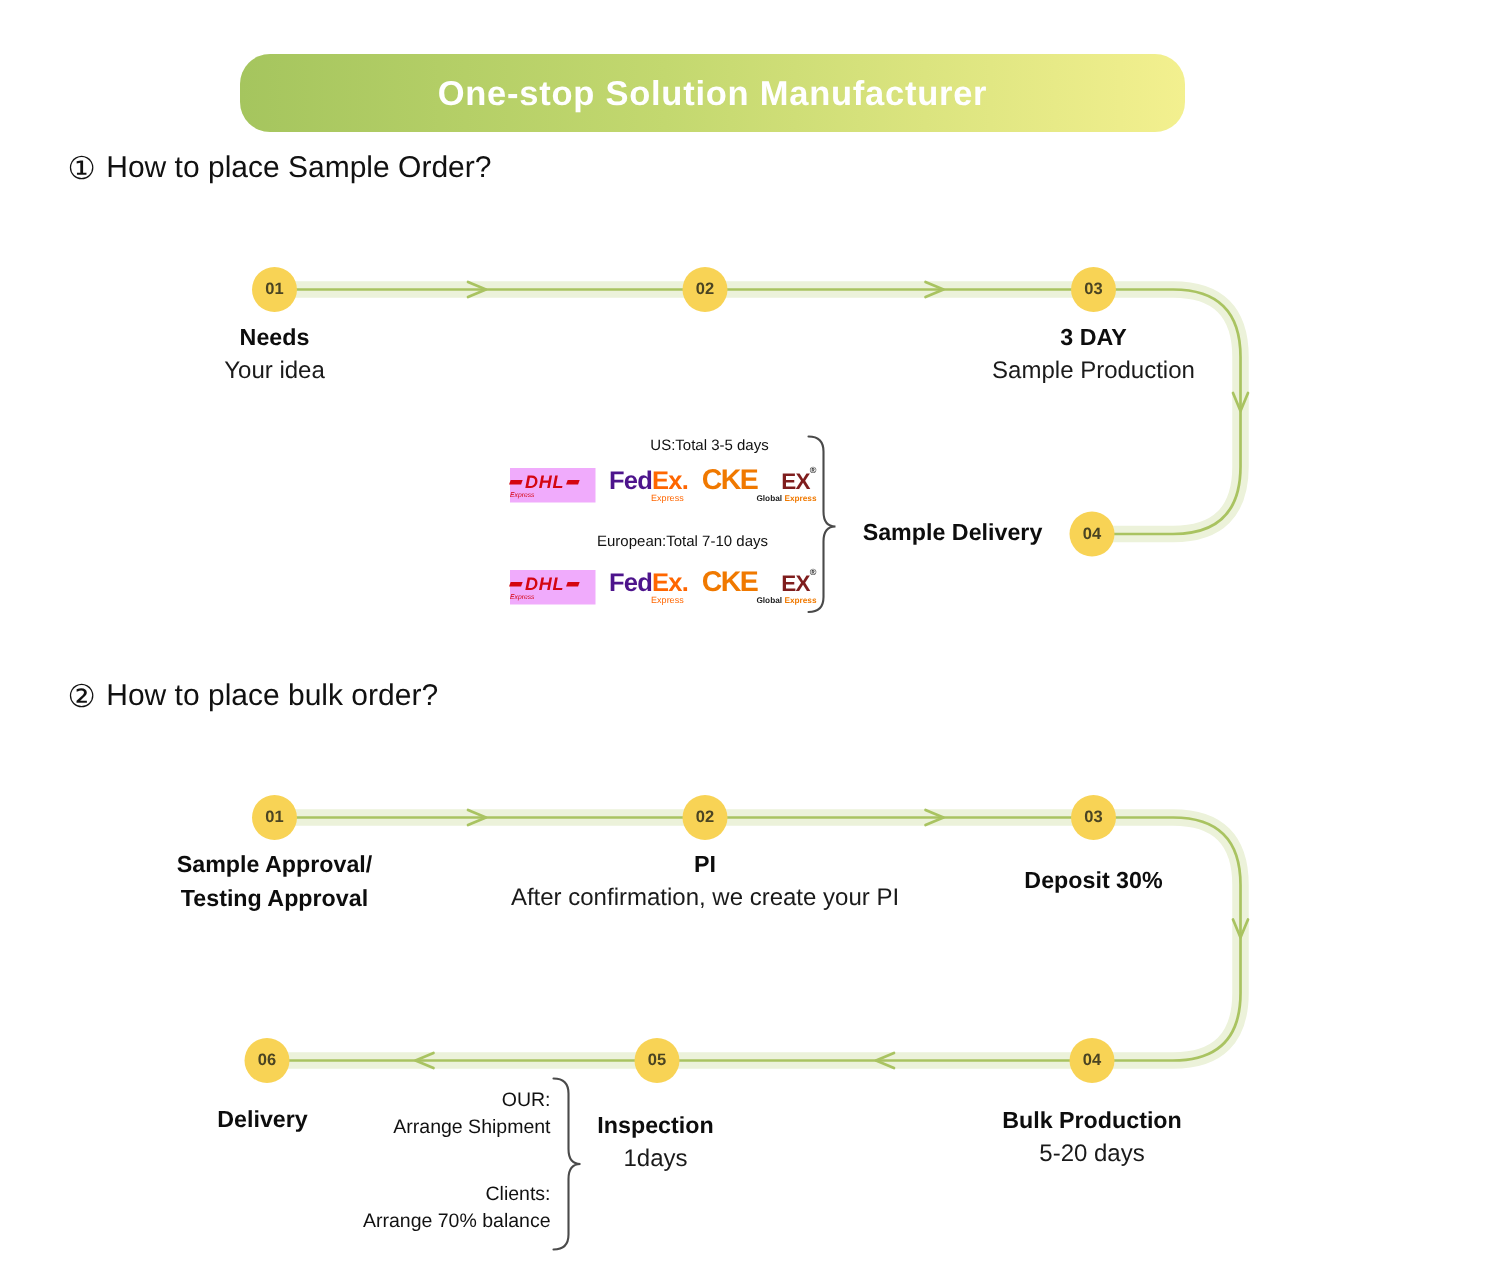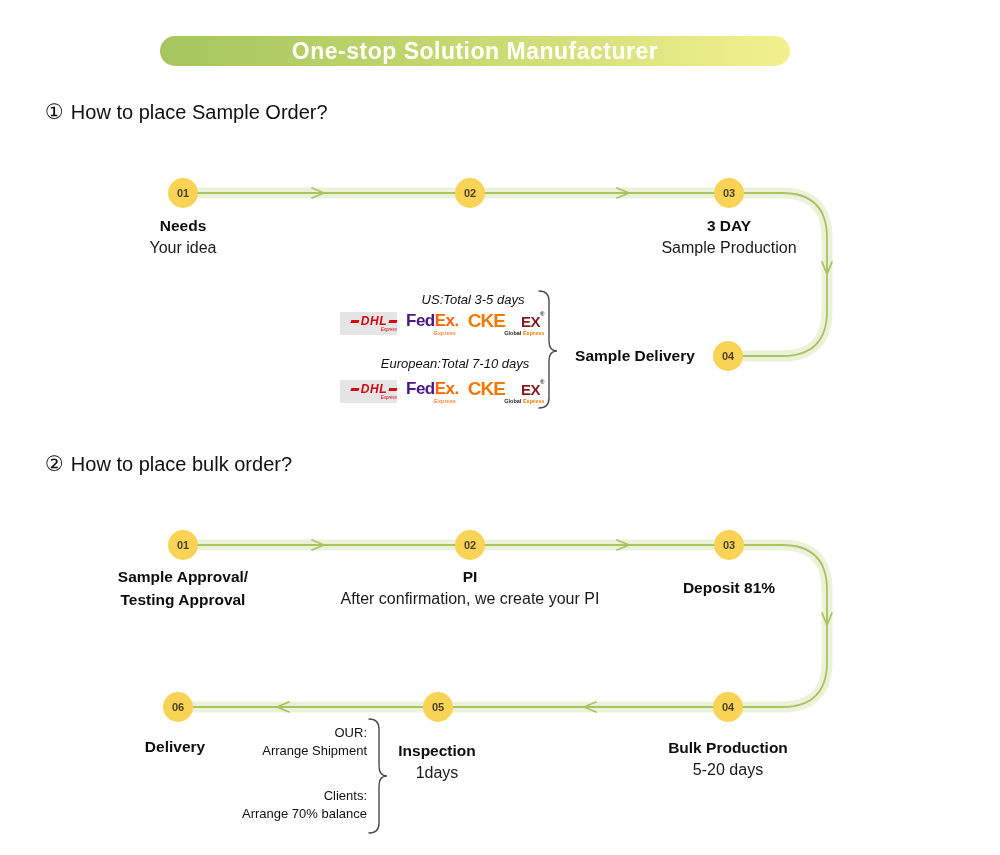--- a/index.html
+++ b/index.html
@@ -2,21 +2,21 @@
 <html><head>
 <meta charset="utf-8">
 <style>
   * { margin:0; padding:0; box-sizing:border-box; }
   body { background:#fff; }
   .page {
     position:relative; width:1000px; height:855px; background:#ffffff;
     font-family:"Liberation Sans", "DejaVu Sans", sans-serif; color:#111; overflow:hidden;
   }
   .banner {
-    position:absolute; left:160px; top:36px; width:630px; height:30px;
+    position:absolute; left:160px; top:36px; width:630px; height:52px;
     border-radius:20px; background:linear-gradient(90deg,#a5c55e 0%, #c3d86f 45%, #f3f08f 100%);
     display:flex; align-items:center; justify-content:center;
   }
   .banner span { color:#ffffff; font-weight:bold; font-size:23px; letter-spacing:0.5px; }
   .heading {
     position:absolute; left:45px; font-size:20px; color:#111;
     display:flex; align-items:center; gap:7px; white-space:nowrap;
   }
   .circ-num { font-family:"DejaVu Sans", sans-serif; font-size:21px; line-height:1; }
   .flows { position:absolute; left:0; top:0; z-index:1; }
@@ -24,26 +24,26 @@
   .line { fill:none; stroke:#a9c361; stroke-width:1.8; stroke-linecap:round; stroke-linejoin:round; }
   .brace { fill:none; stroke:#4a4a4a; stroke-width:1.4; stroke-linecap:round; }
   .circle {
     position:absolute; width:30px; height:30px; margin:-15px 0 0 -15px; border-radius:50%;
     background:#f8d355; display:flex; align-items:center; justify-content:center;
     font-size:11px; font-weight:bold; color:#4a4423; z-index:3;
   }
   .lbl { position:absolute; transform:translateX(-50%); text-align:center; white-space:nowrap; z-index:2; }
   .lbl .t { font-weight:bold; font-size:15.5px; line-height:1.5; color:#0d0d0d; }
   .lbl .s { font-size:16px; margin-top:2px; color:#1a1a1a; }
-  .info-line { position:absolute; transform:translateX(-50%); font-size:13px; white-space:nowrap; z-index:2;font-style:italic; }
+  .info-line { position:absolute; transform:translateX(-50%); font-size:10px; white-space:nowrap; z-index:2; }
   .note-line { position:absolute; left:167px; width:200px; text-align:right; font-size:13px; white-space:nowrap; z-index:2; }
   .logo-row { position:absolute; display:flex; align-items:center; gap:9px; z-index:2; }
   .dhl {
-    width:57px; height:23px; background:#e5e5e5;
-    display:flex; flex-direction:column; align-items:flex-end; justify-content:center;
+    width:57px; height:23px; background:#f0abfc;
+    display:flex; flex-direction:column; align-items:flex-start; justify-content:center;
   }
   .d-main { display:flex; align-items:center; gap:2px; line-height:1; }
   .d-main b { color:#d40511; font-weight:bold; font-style:italic; font-size:12px; letter-spacing:0.5px; }
   .dash { display:inline-block; width:8px; height:2.5px; background:#d40511; transform:skewX(-20deg); }
   .d-sub { color:#d40511; font-size:4.5px; font-style:italic; line-height:1; margin-top:1px; }
   .fedex { display:flex; flex-direction:column; align-items:flex-end; line-height:1; }
   .fx-main { font-weight:bold; font-size:17px; letter-spacing:-0.5px; }
   .fed { color:#4d148c; } .ex { color:#ff6600; }
   .fx-sub { color:#ff6600; font-size:6px; margin:1px 3px 0 0; }
   .ckeex { display:flex; flex-direction:column; align-items:flex-end; line-height:1; }
@@ -169,21 +169,21 @@
 
   <div class="lbl" style="left:470px; top:565px;">
     <div class="t">PI</div>
     <div class="s">After confirmation, we create your PI</div>
   </div>
   <div class="lbl" style="left:183px; top:565px;">
     <div class="t">Sample Approval/</div>
     <div class="t">Testing Approval</div>
   </div>
   <div class="lbl" style="left:729px; top:576px;">
-    <div class="t">Deposit 81%</div>
+    <div class="t">Deposit 30%</div>
   </div>
   <div class="lbl" style="left:728px; top:736px;">
     <div class="t">Bulk Production</div>
     <div class="s">5-20 days</div>
   </div>
   <div class="lbl" style="left:437px; top:739px;">
     <div class="t">Inspection</div>
     <div class="s">1days</div>
   </div>
   <div class="lbl" style="left:175px; top:735px;">

